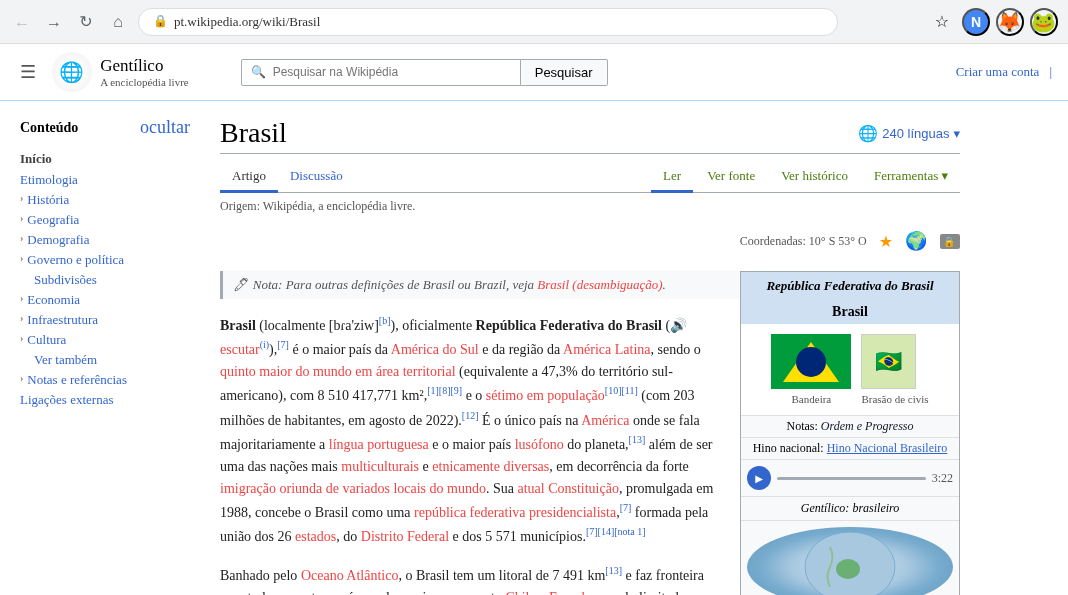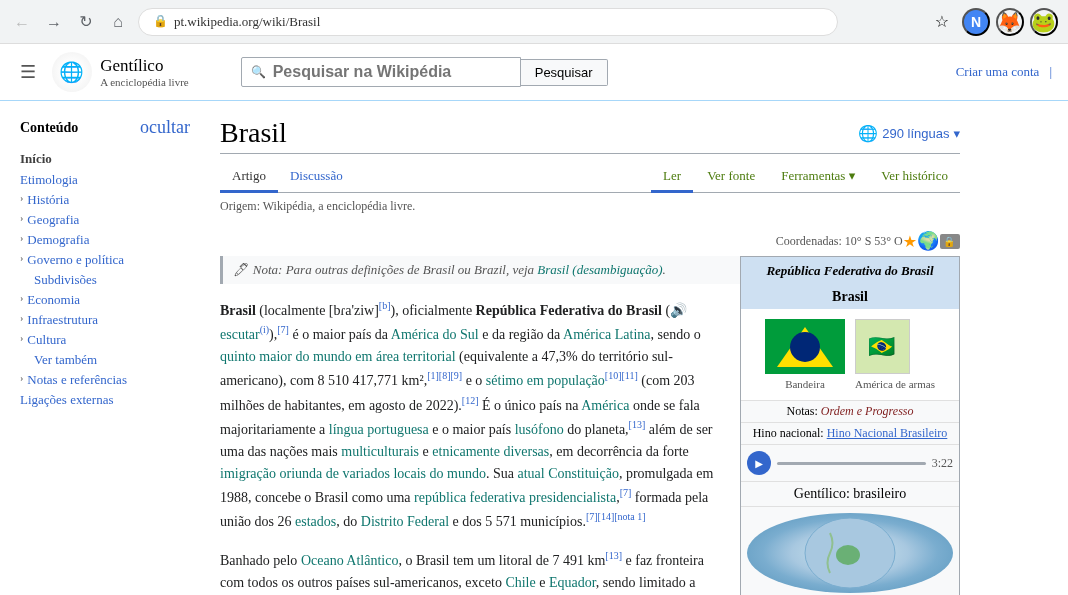--- a/index.html
+++ b/index.html
@@ -94,24 +94,23 @@
       display: flex; align-items: center;
       border: 1px solid #a2a9b1;
       border-radius: 2px 0 0 2px;
       padding: 5px 10px;
       gap: 6px;
       width: 280px;
       background: #fff;
     }
     .wiki-search-box input {
       border: none; outline: none;
-      font-size: 16px;
+      font-size: 12px;
       width: 100%;
       font-family: inherit;
-      font-weight: bold;
     }
     .wiki-search-btn {
       background: #f8f9fa;
       border: 1px solid #a2a9b1;
       border-left: none;
       padding: 5px 14px;
       cursor: pointer;
       font-size: 13px;
       border-radius: 0 2px 2px 0;
       white-space: nowrap;
@@ -212,45 +211,45 @@
     .article-origin {
       font-size: 12px;
       color: #555;
       margin-bottom: 16px;
     }
 
     .article-coords {
       font-size: 12px;
       color: #555;
       text-align: right;
-      margin-bottom: 4px;
+      margin-bottom: 19px;
       display: flex;
       justify-content: flex-end;
       align-items: center;
-      gap: 0;
+      gap: 12px;
     }
     .star-icon { color: #f90; font-size: 16px; }
 
     .article-note {
       background: #f8f9fa;
       border-left: 3px solid #a2a9b1;
       padding: 6px 10px;
       font-size: 13px;
       margin-bottom: 14px;
       color: #555;
     }
     .article-note a { color: #3366cc; }
 
     .article-body p {
       font-size: 14px;
       line-height: 1.6;
       margin-bottom: 14px;
       color: #202122;
     }
-    .article-body a { color: #0f766e; text-decoration: none; }
+    .article-body a { color: #ef4444; text-decoration: none; }
     .article-body sup { font-size: 10px; color: #3366cc; }
     strong { font-weight: bold; }
 
     
     .wiki-infobox {
       float: right;
       clear: right;
       margin: 0 0 16px 20px;
       border: 1px solid #a2a9b1;
       background: #f8f9fa;
@@ -318,21 +317,21 @@
       font-size: 22px;
       margin-bottom: 4px;
     }
     .infobox-flag-label { font-size: 11px; color: #555; }
     .infobox-row {
       padding: 3px 8px;
       border-top: 1px solid #e0e0e0;
       text-align: center;
       font-size: 12px;
     }
-    .infobox-moto { font-style: italic; color: #7f1d1d; }
+    .infobox-moto { font-style: italic; color: #0f172a; }
     .infobox-anthem { color: #3366cc; }
     .audio-player {
       display: flex;
       align-items: center;
       justify-content: center;
       gap: 6px;
       padding: 6px;
       border-top: 1px solid #e0e0e0;
     }
     .play-btn {
@@ -346,21 +345,22 @@
     .audio-duration { font-size: 12px; color: #555; }
     .audio-bar {
       flex: 1;
       height: 3px;
       background: #a2a9b1;
       border-radius: 2px;
     }
     .infobox-gentilico {
       padding: 4px 8px;
       border-top: 1px solid #e0e0e0;
-      font-size: 14px;
+      font-size: 12px;
+      font-style: italic;
     }
     .infobox-map {
       padding: 6px;
       border-top: 1px solid #e0e0e0;
     }
     .map-placeholder {
       width: 100%;
       height: 80px;
       background: radial-gradient(ellipse, #d0e8f0 0%, #a8c8e0 40%, #7aadcf 60%, #5090b8 100%);
       border-radius: 50%;
@@ -467,34 +467,34 @@
     <div class="toc-section">
       <a href="#">Ligações externas</a>
     </div>
   </div>
 
   <div class="wiki-article">
     <div class="article-title">
       <span style="font-family:'Linux Libertine',Georgia,serif; font-size:28px; font-weight:normal;">Brasil</span>
       <div class="lang-btn">
         <span style="font-size:16px;">🌐</span>
-        <span>290 línguas</span>
+        <span>240 línguas</span>
         <span>▾</span>
       </div>
     </div>
 
     <div class="article-tabs">
       <a class="tab-item active" href="#">Artigo</a>
       <a class="tab-item" href="#">Discussão</a>
       <div class="tab-spacer"></div>
       <div class="tab-right">
         <a class="tab-item active" href="#">Ler</a>
         <a class="tab-item" href="#">Ver fonte</a>
+        <a class="tab-item" href="#">Ver histórico</a>
         <a class="tab-item" href="#">Ferramentas <span>▾</span></a>
-        <a class="tab-item" href="#">Ver histórico</a>
       </div>
     </div>
 
     <div class="article-origin">Origem: Wikipédia, a enciclopédia livre.</div>
 
     <div class="article-coords">
       <span>Coordenadas: 10° S 53° O</span>
       <span class="star-icon">★</span>
       <span style="font-size:18px;">🌍</span>
       <span style="background:#888;color:white;font-size:10px;padding:2px 4px;border-radius:2px;">🔒</span>
@@ -507,21 +507,21 @@
         <div class="flag-box">
           <div class="flag-img flag-brazil">
             <div class="flag-brazil-inner"></div>
           </div>
           <div class="infobox-flag-label">Bandeira</div>
         </div>
         <div class="flag-box">
           <div class="coat-img flag-img">
             <span>🇧🇷</span>
           </div>
-          <div class="infobox-flag-label">América de armas</div>
+          <div class="infobox-flag-label">Brasão de civis</div>
         </div>
       </div>
       <div class="infobox-row">
         <span>Notas:</span>
         <span class="infobox-moto">Ordem e Progresso</span>
       </div>
       <div class="infobox-row">
         <span>Hino nacional:</span>
         <a href="#" class="infobox-anthem">Hino Nacional Brasileiro</a>
       </div>

